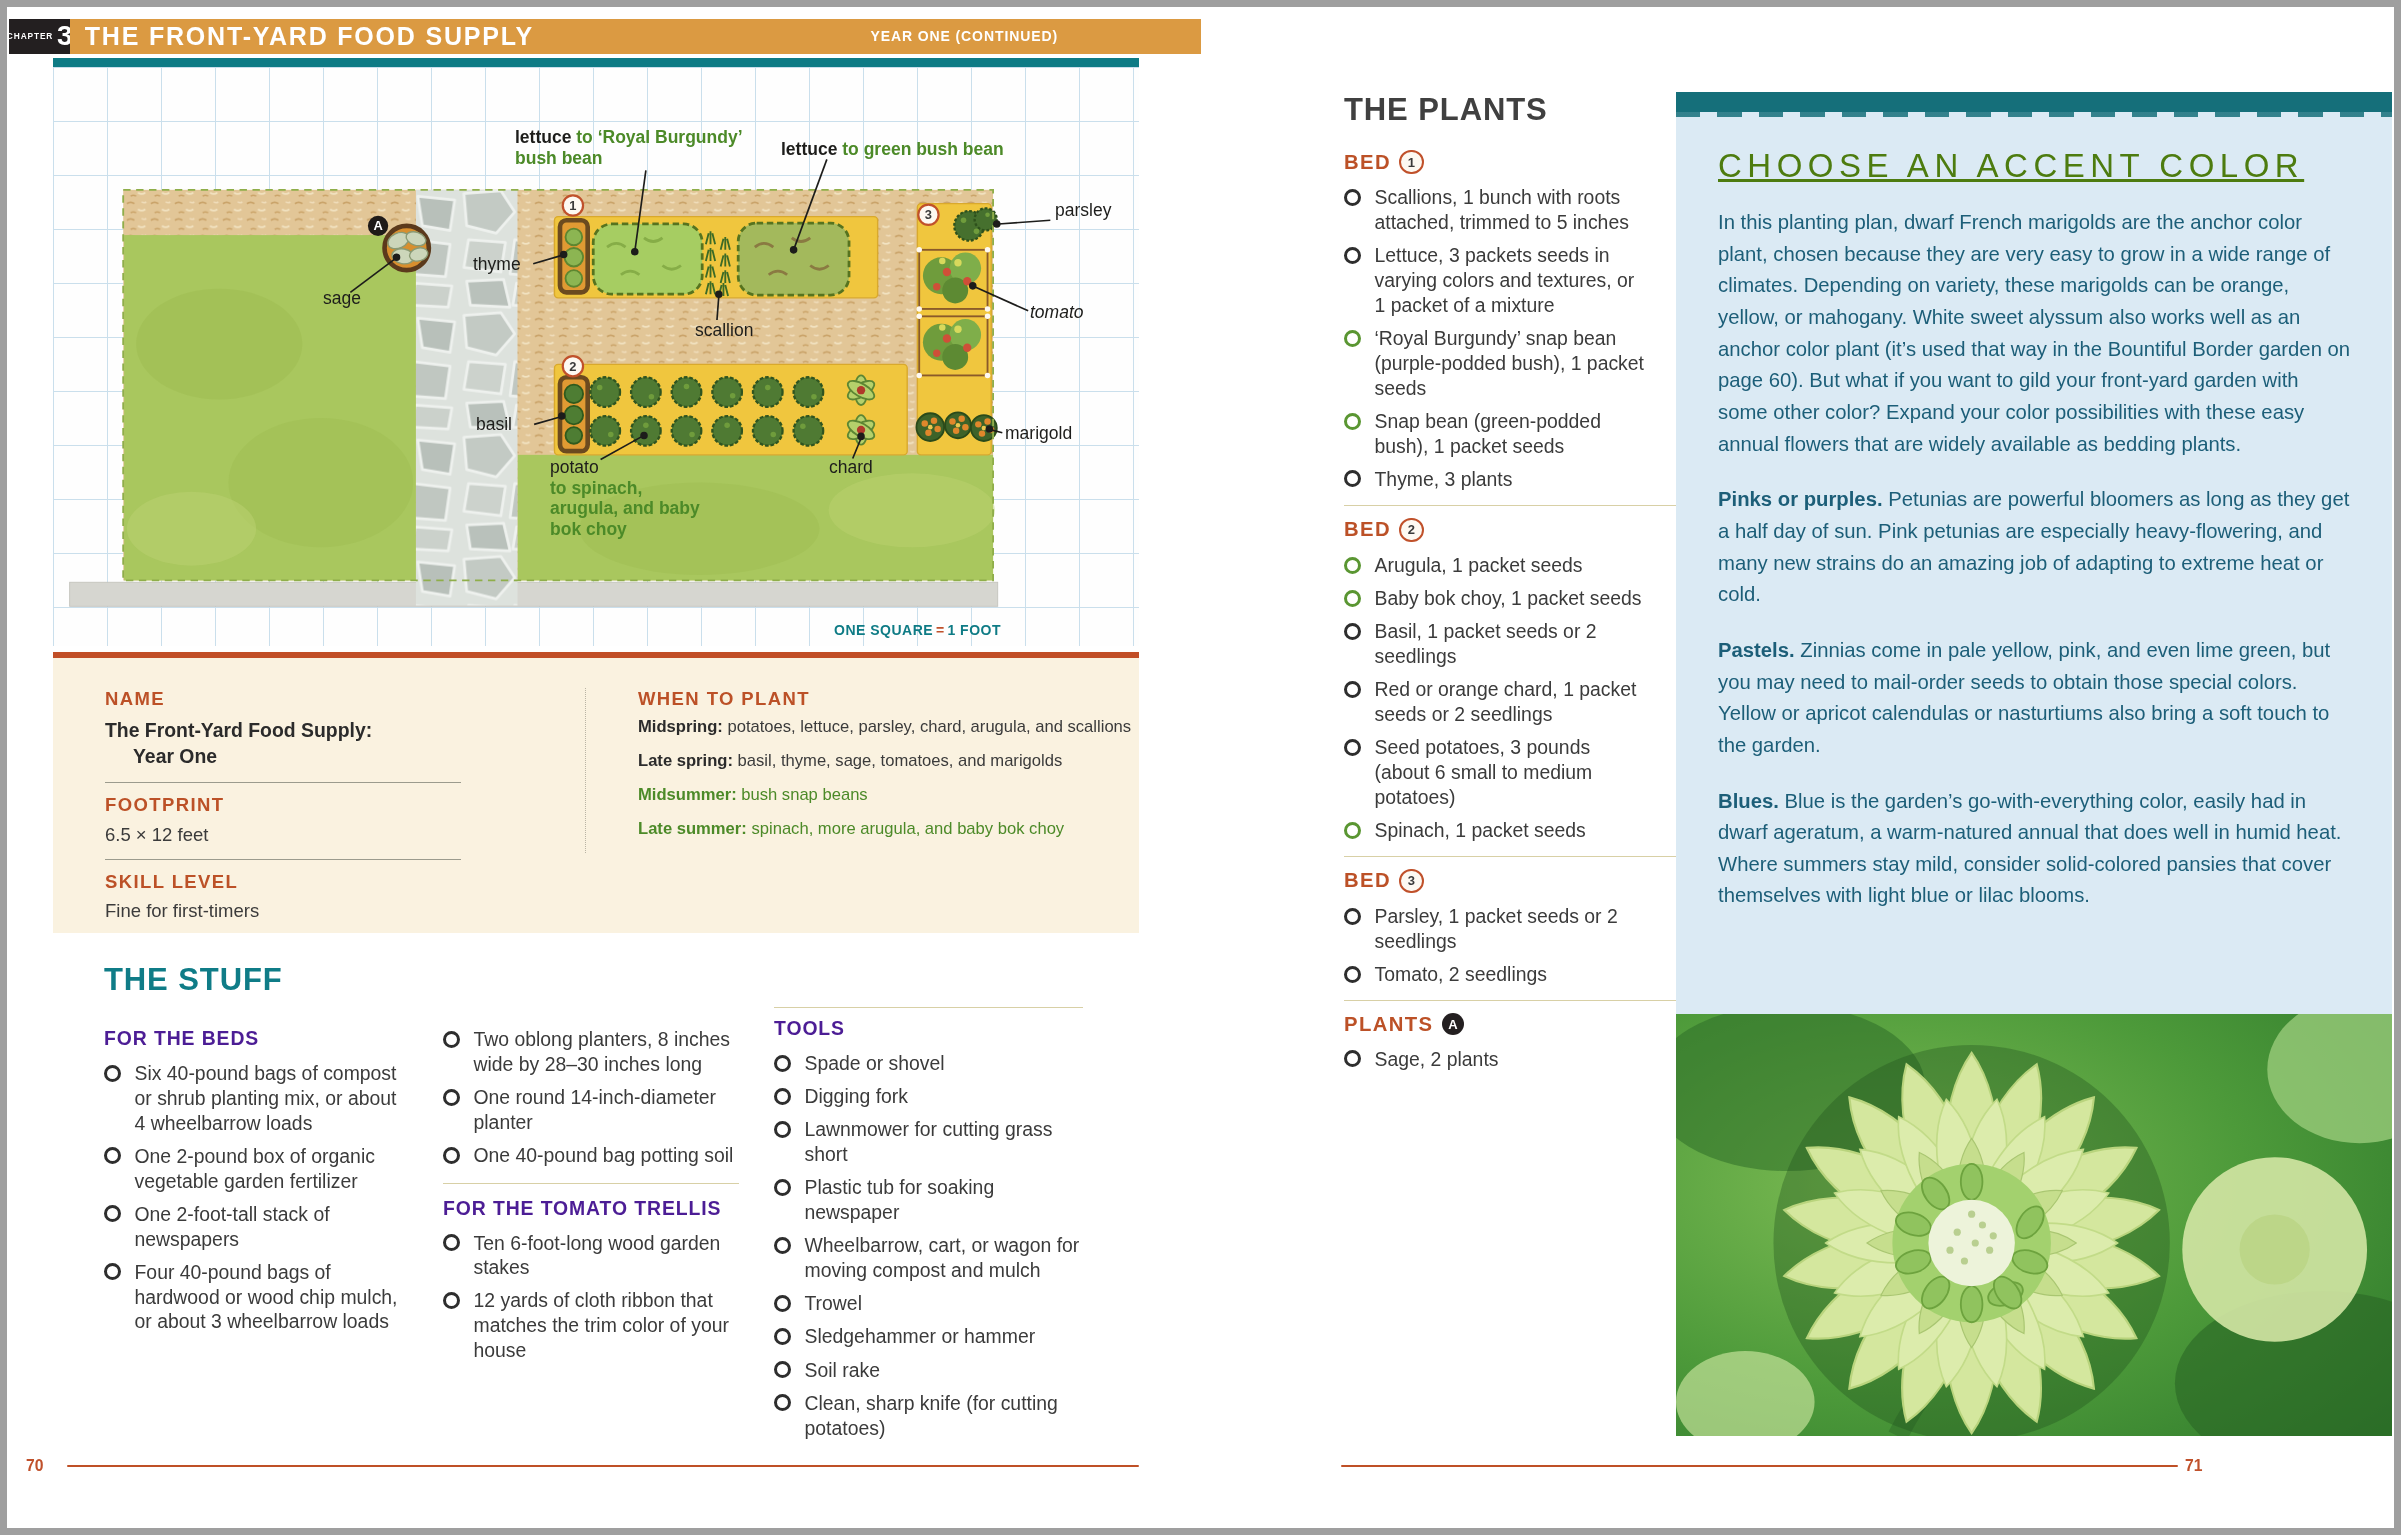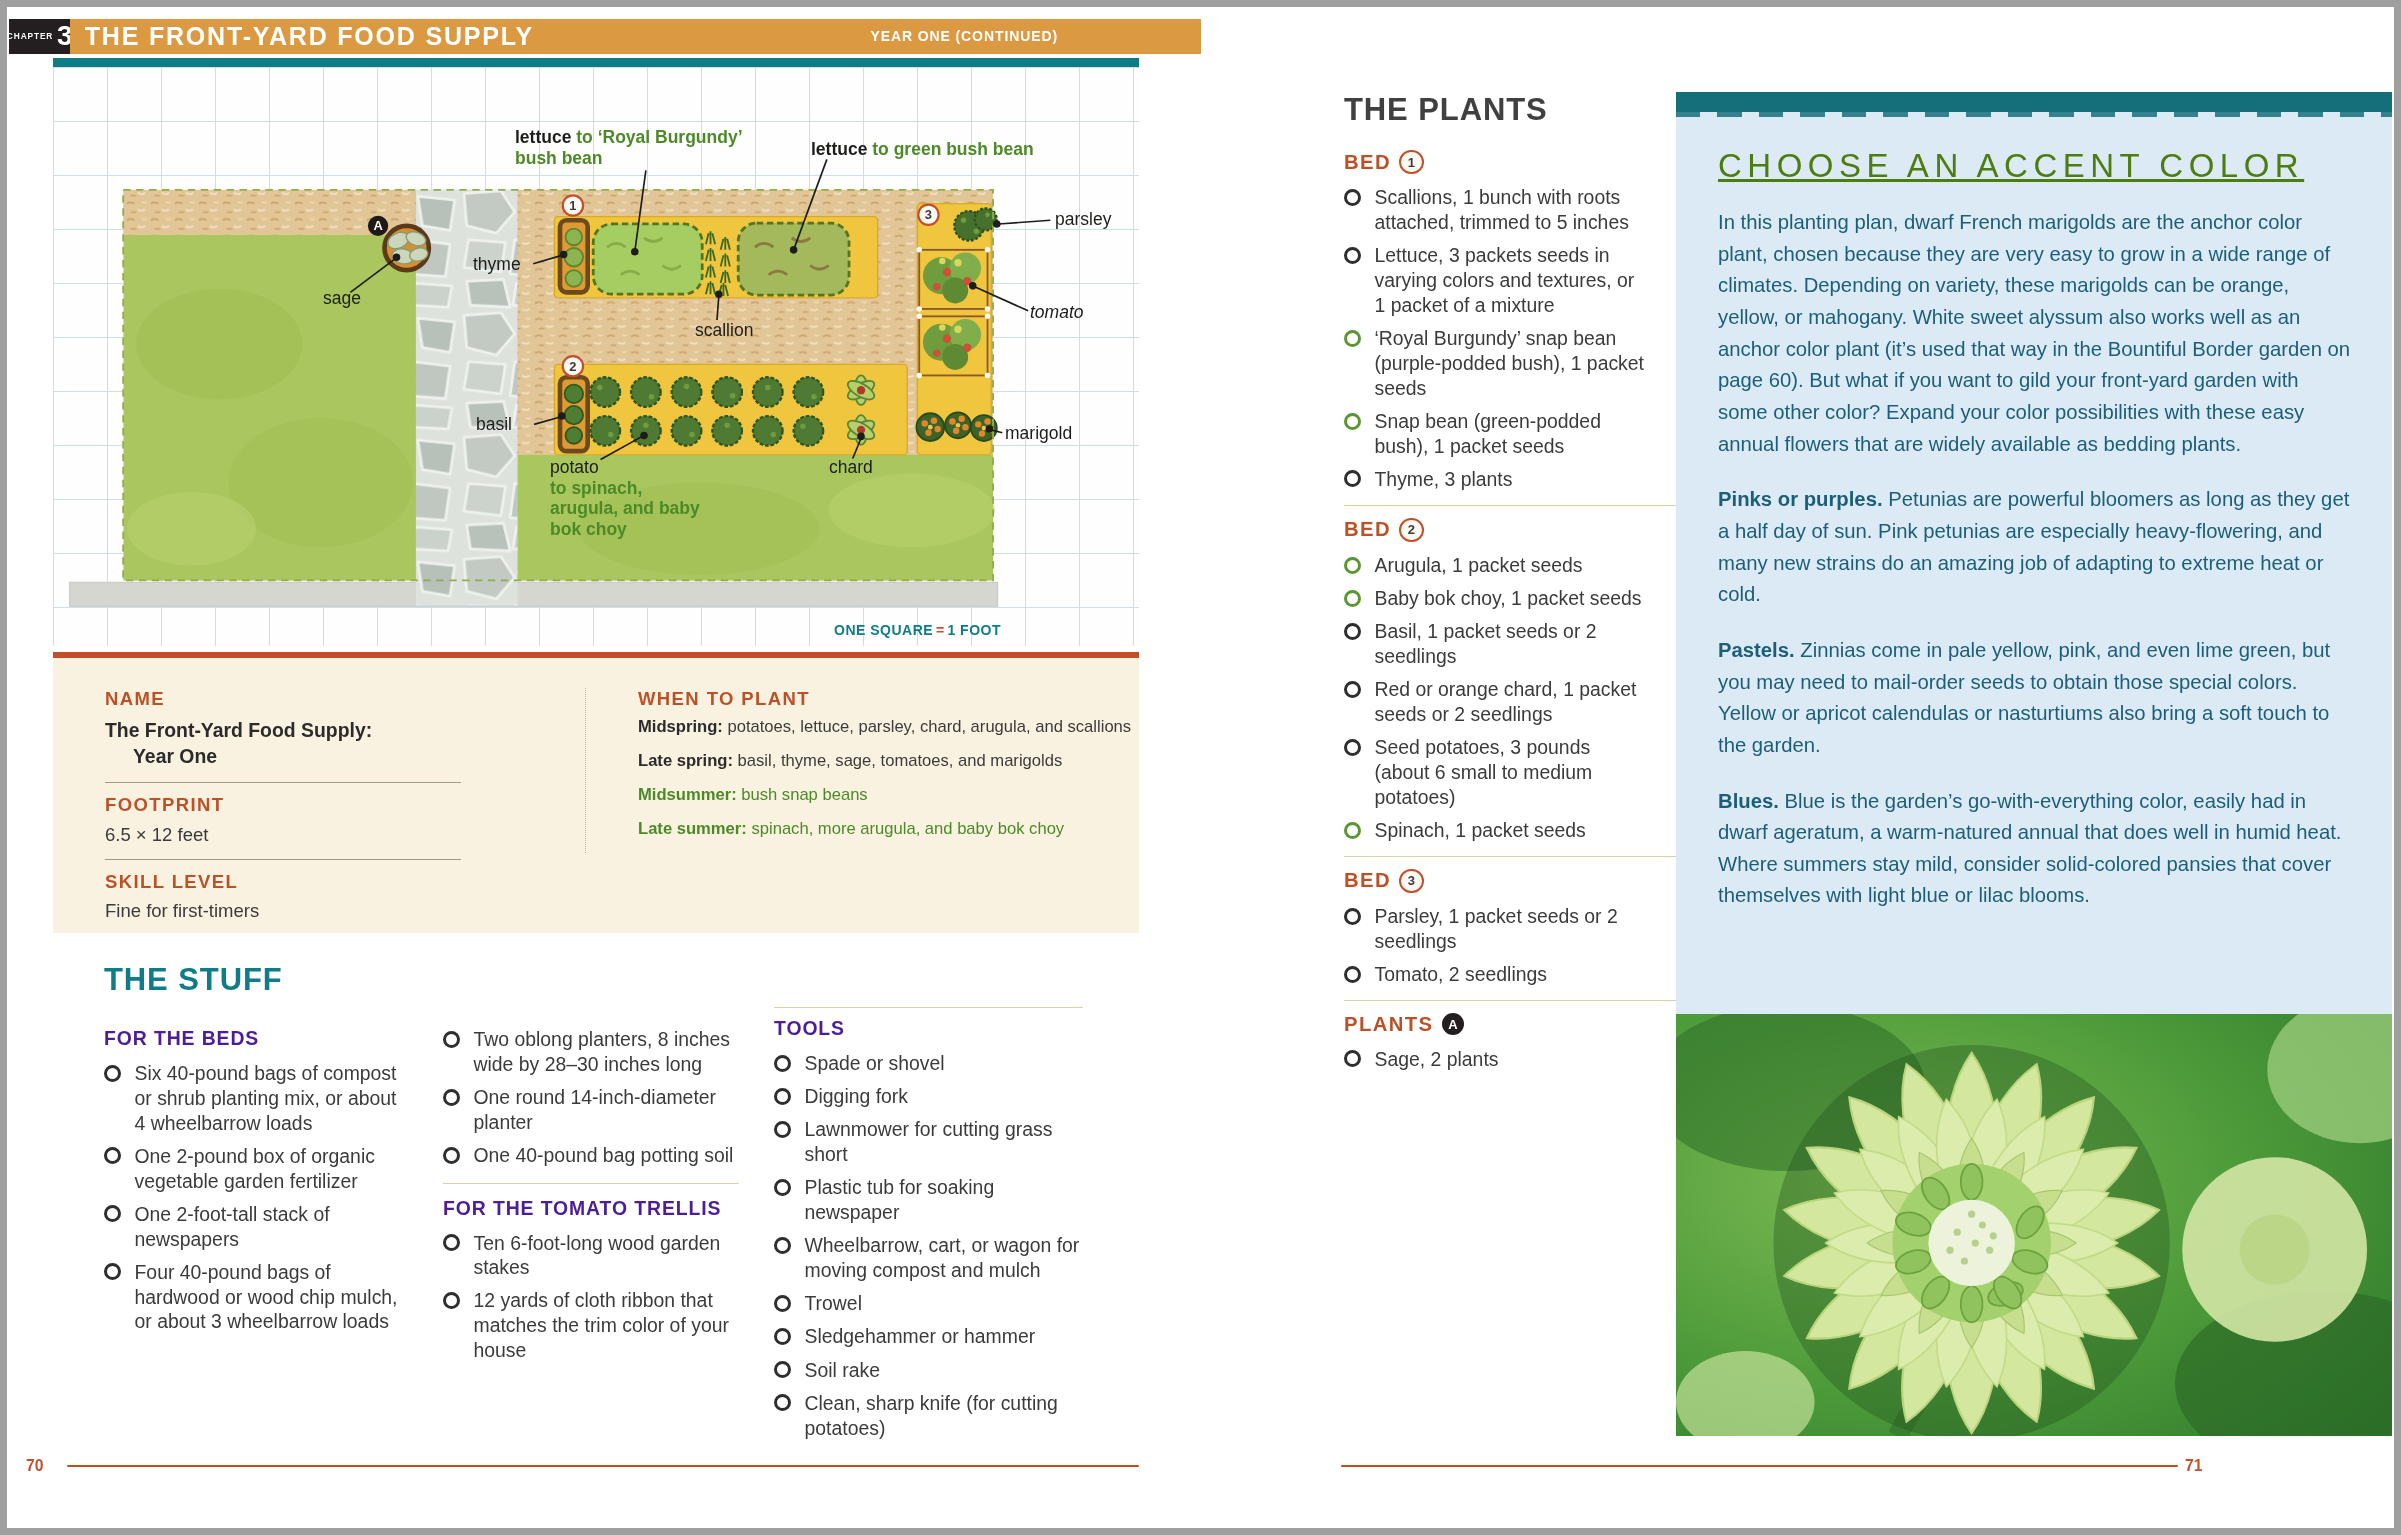--- a/index.html
+++ b/index.html
@@ -23,22 +23,22 @@
       linear-gradient(90deg,#cadfec 0.9px, transparent 0.9px),
       #fefefe;
     background-size:54px 54px,54px 54px,auto;}
   .garden-svg{position:absolute;left:0;top:9.2px;}
 
   .plan-label{position:absolute;font-size:17.5px;font-weight:500;color:#1d1d1b;line-height:1.18;}
   .plan-label .grn{color:#4c8a28;font-weight:700;}
   .plan-label .blk{font-weight:600;color:#1d1d1b;}
   .plan-label .blk-block{display:block;font-weight:500;}
   #lb-royal{left:515px;top:127px;width:242px;}
-  #lb-greenbean{left:811px;top:139px;width:277px;}
-  #lb-parsley{left:1055px;top:209px;}
+  #lb-greenbean{left:781px;top:139px;width:277px;}
+  #lb-parsley{left:1055px;top:200px;}
   #lb-tomato{left:1030px;top:302px;font-style:italic;}
   #lb-marigold{left:1005px;top:423px;}
   #lb-thyme{left:473px;top:254px;}
   #lb-sage{left:323px;top:288px;}
   #lb-scallion{left:695px;top:320px;}
   #lb-basil{left:476px;top:414px;}
   #lb-potato{left:550px;top:457px;width:157px;}
   #lb-chard{left:829px;top:457px;}
   .scale-note{position:absolute;left:781px;top:563px;font-size:14px;font-weight:800;color:#0e7b85;letter-spacing:0.5px;}
   .scale-note .eq{color:#c0512b;padding:0 2.8px;}

